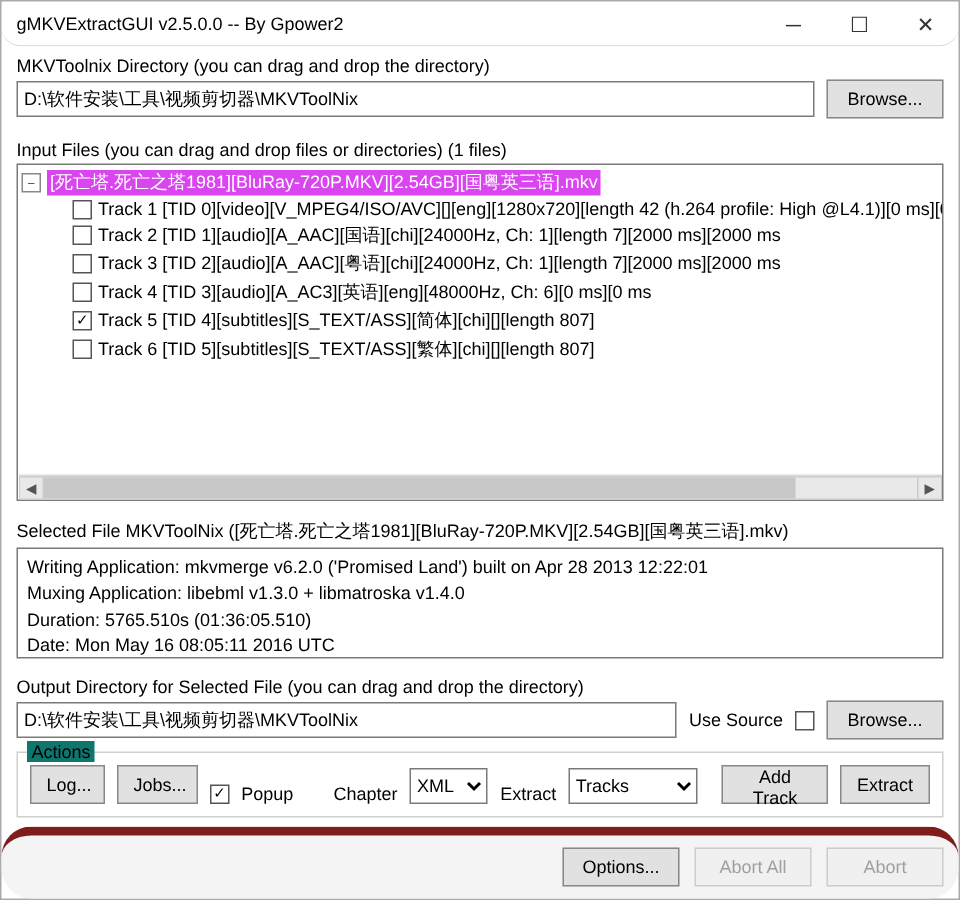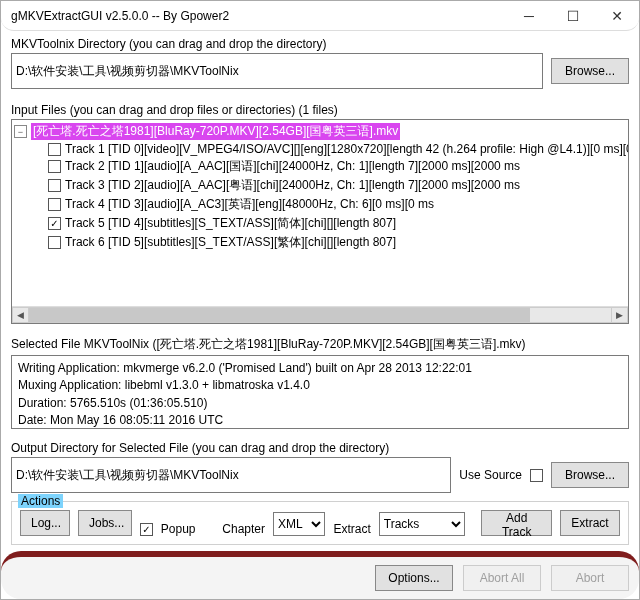--- a/index.html
+++ b/index.html
@@ -4,33 +4,33 @@
 <style>
 * { margin: 0; padding: 0; box-sizing: border-box; font-family: "Segoe UI", Tahoma, sans-serif; font-size: 12px; }
 body { background: #f0f0f0; width: 640px; height: 600px; overflow: hidden; }
 .window { width: 640px; height: 600px; background: #fff; border: 1px solid #aaa; display: flex; flex-direction: column; }
 .titlebar { height: 30px; display: flex; align-items: center; padding-left: 10px; border-bottom: 1px solid #ddd; border-radius: 13px; }
 .titlebar .title { flex: 1; font-size: 12px; color: #000; }
 .titlebar .tb-btn { width: 44px; height: 30px; display: flex; align-items: center; justify-content: center; font-size: 14px; color: #333; cursor: default; }
 .content { flex: 1; padding: 6px 10px; display: flex; flex-direction: column; gap: 4px; overflow: hidden; }
 .field-row { display: flex; align-items: center; gap: 8px; }
 .field-label { font-size: 12px; color: #000; margin-bottom: 2px; }
-input[type=text] { height: 36px; border: 1px solid #7a7a7a; padding: 2px 4px; font-size: 12px; background: #fff; width: 100%; }
+input[type=text] { height: 24px; border: 1px solid #7a7a7a; padding: 2px 4px; font-size: 12px; background: #fff; width: 100%; }
 button { height: 26px; padding: 0 10px; border: 1px solid #888; background: #e1e1e1; font-size: 12px; cursor: default; min-width: 60px; }
 button:disabled { color: #a0a0a0; background: #f0f0f0; border-color:#ccc; }
 select { height: 24px; border: 1px solid #7a7a7a; font-size: 12px; background: #fff; }
 .tree { border: 1px solid #7a7a7a; background: #fff; flex: 1; overflow: auto; padding: 2px 0; min-height: 170px; position: relative; }
 .tree-root { display: flex; align-items: center; padding: 1px 2px; gap: 2px; white-space: nowrap; }
 .tree-root .expander { width: 13px; height:13px; display:flex; align-items:center; justify-content:center; font-size:9px; border:1px solid #888; color:#555; margin-right:2px;}
 .tree-root .sel { background: #d946ef; color: #fff; padding: 0 2px; }
 .track-row { display: flex; align-items: center; padding: 1px 2px 1px 36px; gap: 4px; white-space: nowrap; }
 .chk { width: 13px; height: 13px; border: 1px solid #555; display: inline-flex; align-items:center; justify-content:center; font-size:10px; line-height:1; background:#fff; flex-shrink:0;}
 .selectedinfo { border:1px solid #7a7a7a; background:#fff; padding:4px 6px; line-height:1.45; font-size:12px; color:#000; height:74px; overflow:hidden; }
 .actions-group { border:1px solid #d0d0d0; padding:8px 8px 8px 8px; margin-top:4px; position:relative; }
-.actions-group .legend { position:absolute; top:-8px; left:6px; background:#7dd3fc; padding:0 3px; font-size:12px;text-align:center; }
+.actions-group .legend { position:absolute; top:-8px; left:6px; background:#0f766e; padding:0 3px; font-size:12px;text-align:center; }
 .actions-row { display:flex; align-items:flex-end; gap:8px; flex-wrap:nowrap; }
 .bottom-bar { border-top:6px solid #7f1d1d; padding:8px 10px; display:flex; justify-content:flex-end; gap:10px; background:#f4f4f4;border-radius:20px; }
 .hscroll { position:absolute; bottom:0; left:0; right:0; height:17px; background:#f0f0f0; border-top:1px solid #ddd; display:flex; }
 .hscroll .arrow { width:17px; height:100%; background:#e8e8e8; border:1px solid #ccc; display:flex; align-items:center; justify-content:center; font-size:9px; color:#555;}
 .hscroll .track { flex:1; background:#e8e8e8; border:1px solid #ccc; border-left:none; border-right:none; position:relative;}
 .hscroll .thumb { position:absolute; left:0; top:0; height:100%; width:86%; background:#c8c8c8; }
 </style>
 </head>
 <body>
 

